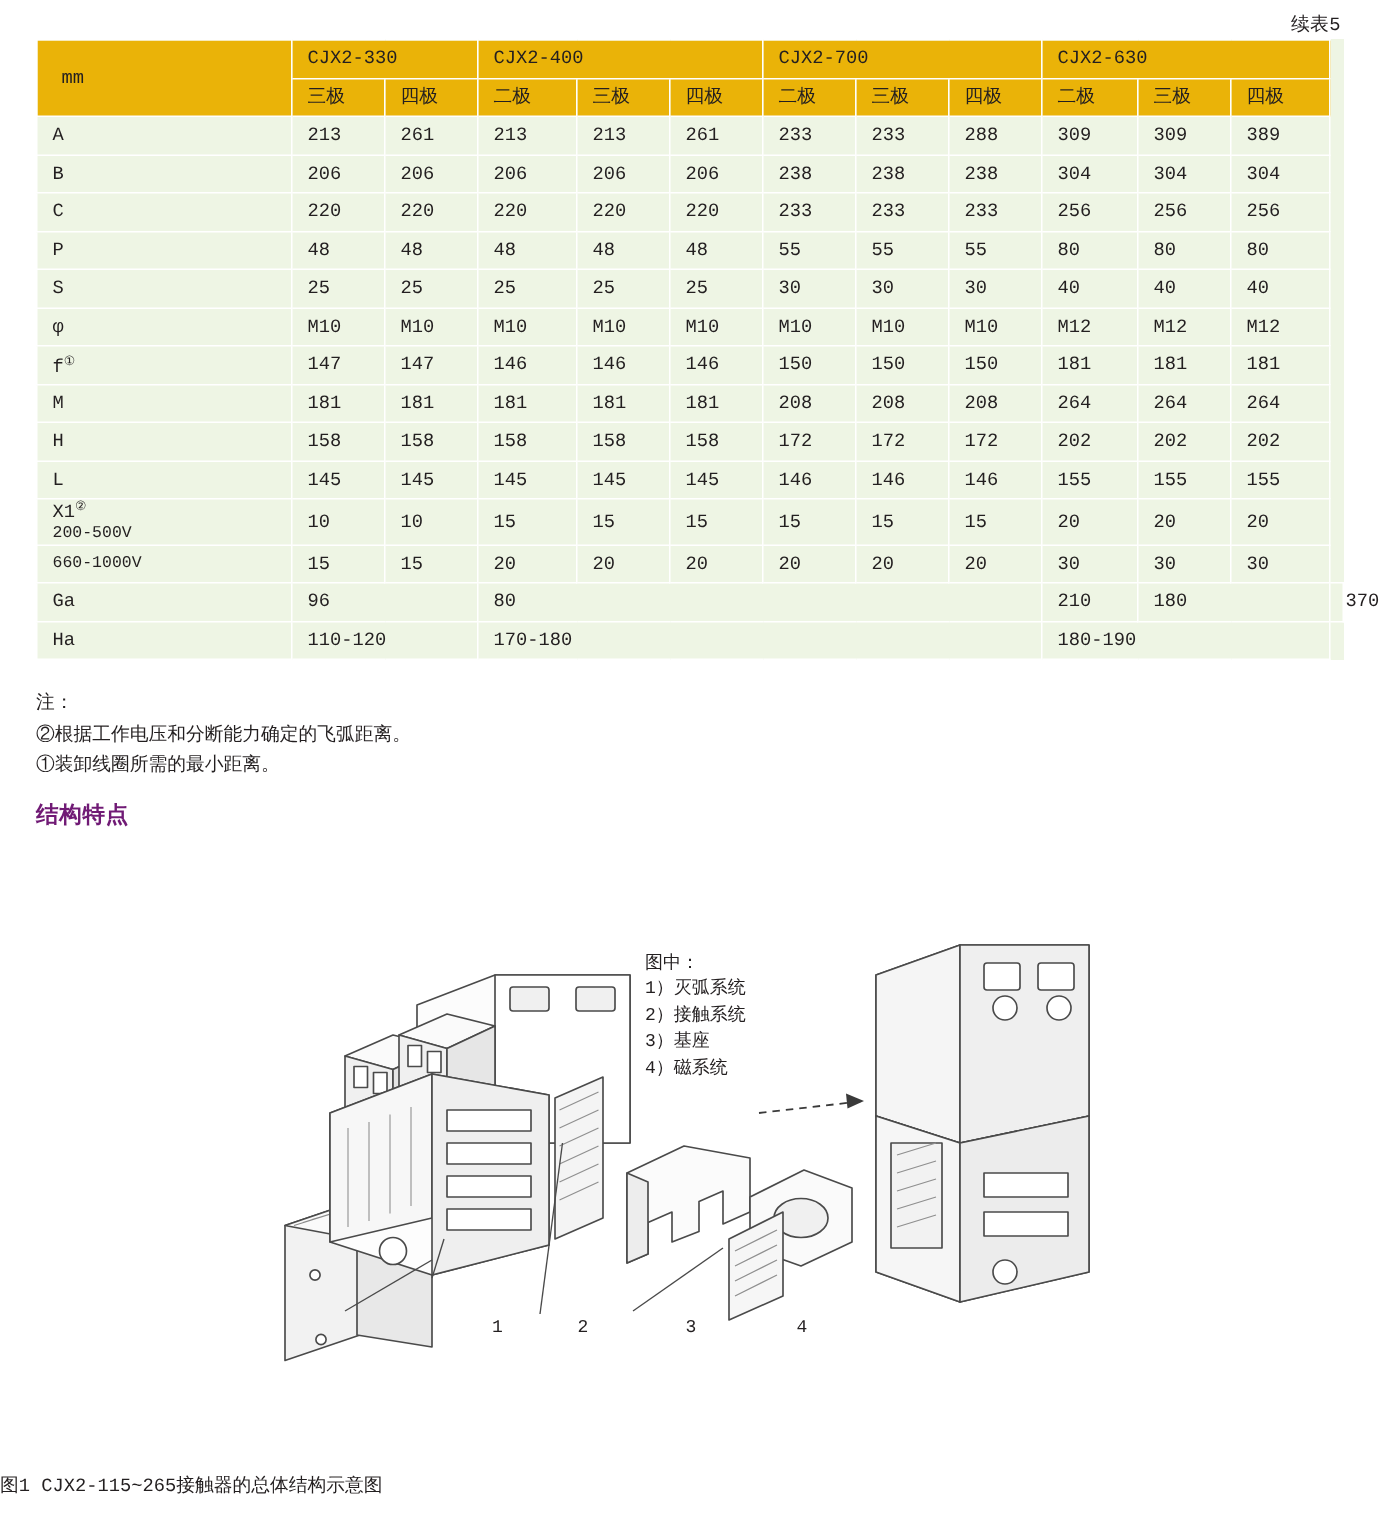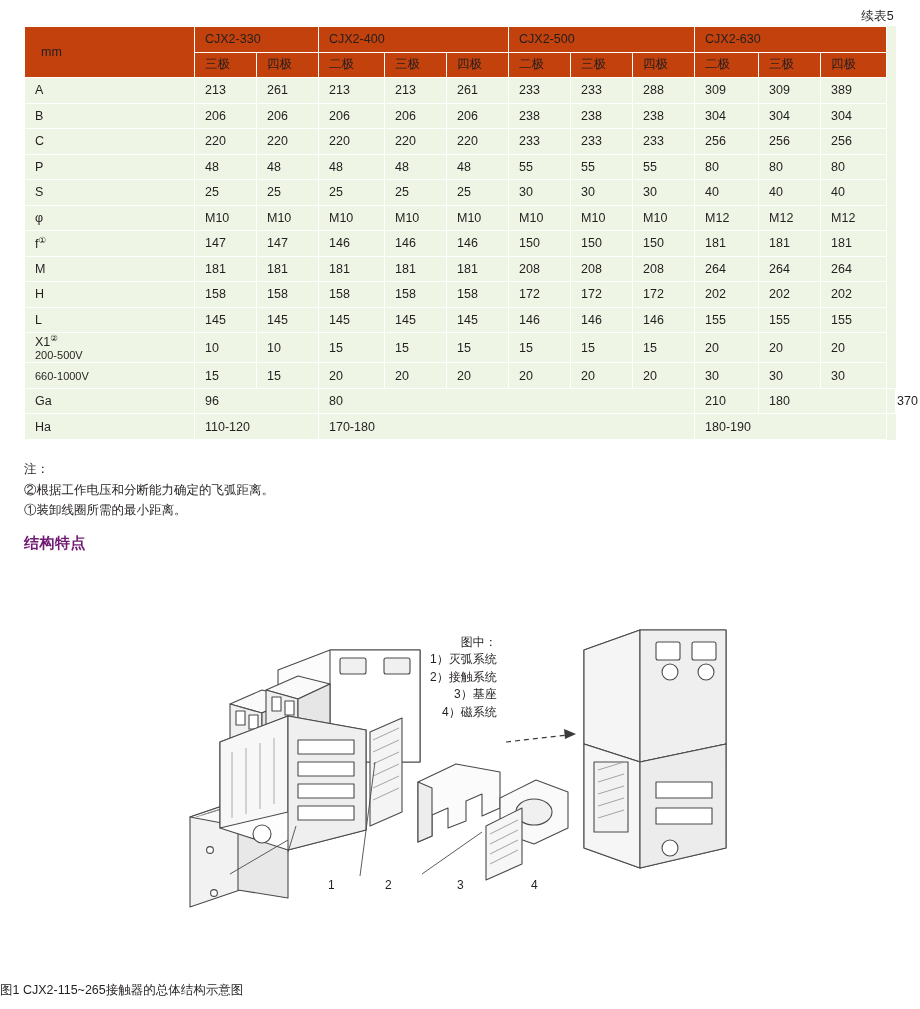--- a/index.html
+++ b/index.html
@@ -12,20 +12,21 @@
     background: #ffffff;
     font-family: "Liberation Sans", sans-serif;
     color: #231f20;
     position: relative;
     overflow: hidden;
   }
   .page {
     position: relative;
     width: 920px;
     height: 1009px;
+    font-family: Liberation Mono, monospace;
   }
   .cont-label {
     position: absolute;
     top: 8px;
     right: 26px;
     font-size: 12.5px;
     color: #231f20;
     letter-spacing: 0.3px;
   }
   
@@ -46,21 +47,21 @@
     font-size: 12.5px;
     font-weight: normal;
     color: #231f20;
     padding: 0 6px;
     text-align: left;
     vertical-align: middle;
     height: 25.5px;
     box-sizing: border-box;
   }
   table.spec tr.hdr td {
-    background: #c2410c;
+    background: #eab308;
   }
   table.spec td.rowlabel {
     width: 170px;
     padding-left: 10px;
   }
   table.spec td.grpname {
     padding-left: 10px;
   }
   table.spec td.sub {
     padding-left: 10px;
@@ -113,21 +114,20 @@
     width: 920px;
     height: 370px;
   }
   .legend {
     position: absolute;
     left: 430px;
     top: 22px;
     font-size: 12px;
     line-height: 1.45;
     color: #231f20;
-    text-align: right;
   }
   .fig-caption {
     position: absolute;
     left: 0;
     top: 982px;
     width: 920px;
     text-align: left;
     font-size: 12.5px;
     color: #231f20;
   }
@@ -165,21 +165,21 @@
           <col style="width:62px">
         <col style="width:64px">
           <col style="width:62px">
           <col style="width:66px">
       </colgroup>
       <tbody>
         <tr class="hdr">
           <td rowspan="2" class="mm-cell">mm</td>
           <td colspan="2" class="grpname">CJX2-330</td>
           <td colspan="3" class="grpname">CJX2-400</td>
-          <td colspan="3" class="grpname">CJX2-500</td>
+          <td colspan="3" class="grpname">CJX2-700</td>
           <td colspan="3" class="grpname">CJX2-630</td>
         </tr>
         <tr class="hdr">
           <td class="sub">三极</td>
           <td class="sub">四极</td>
           <td class="sub">二极</td>
           <td class="sub">三极</td>
           <td class="sub">四极</td>
           <td class="sub">二极</td>
           <td class="sub">三极</td>

